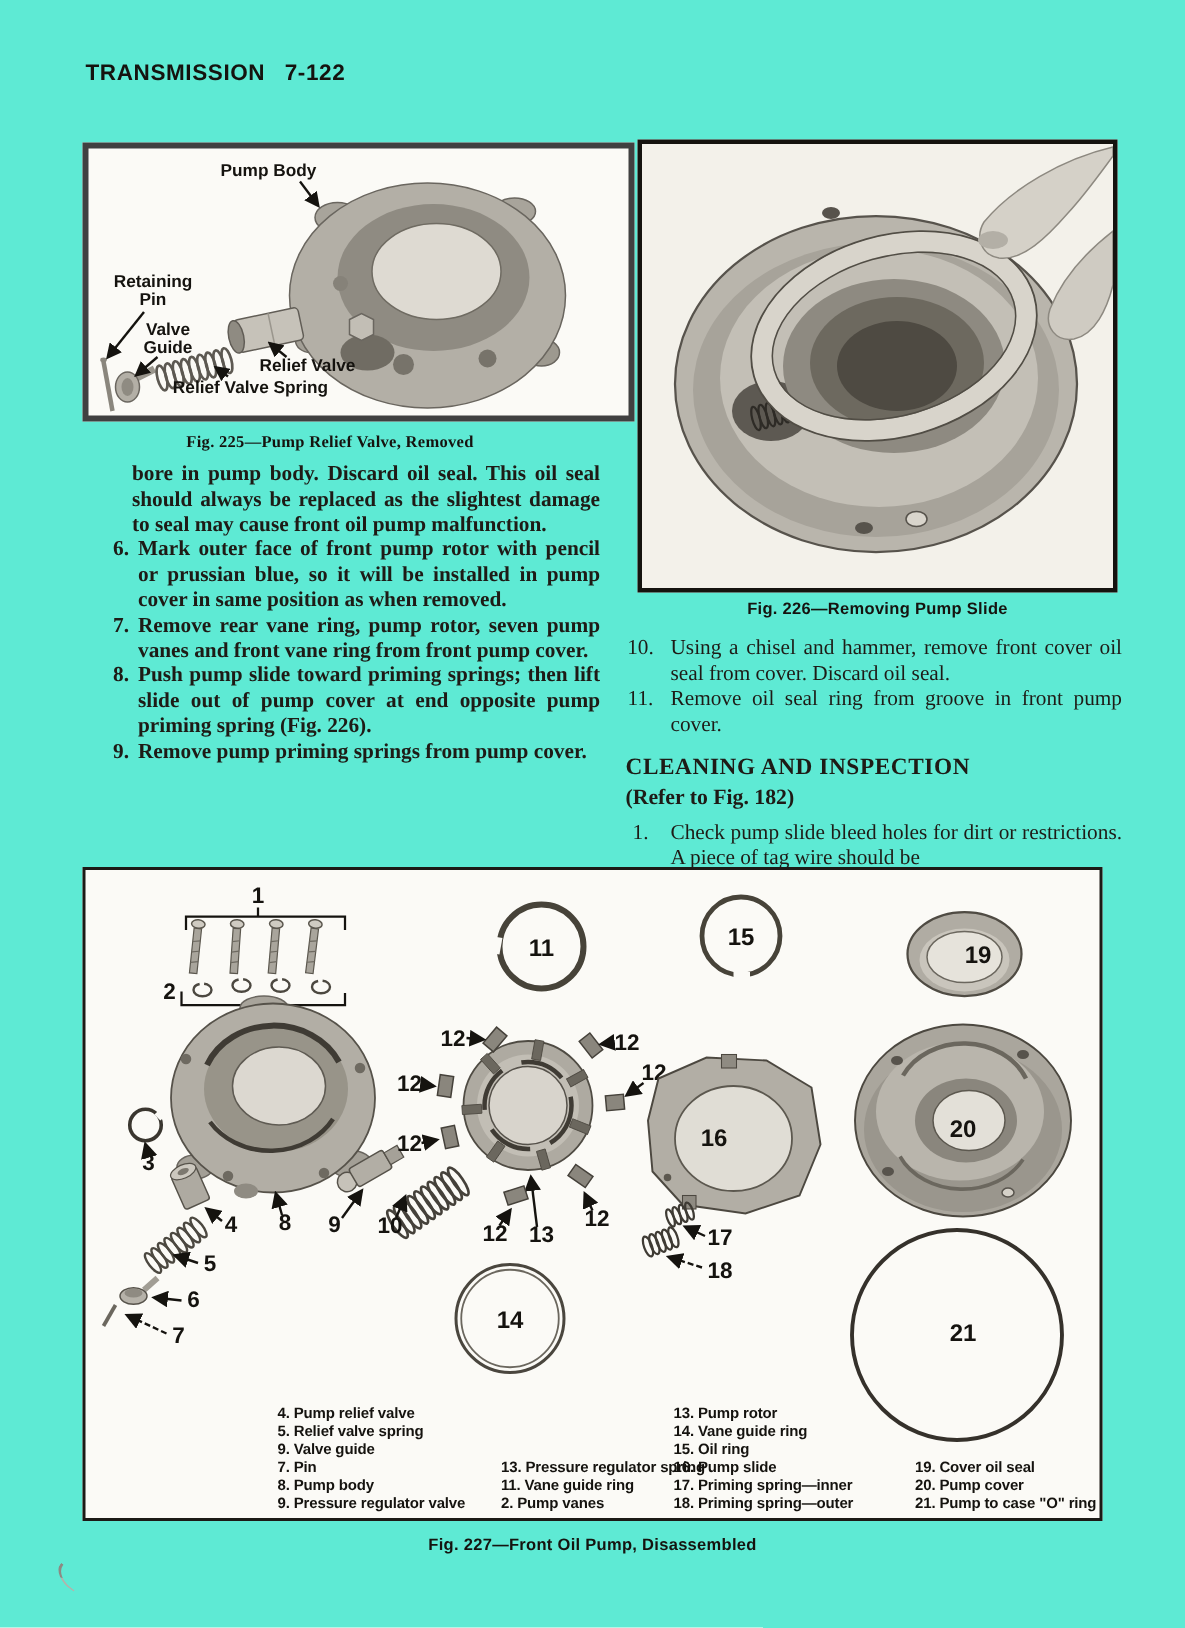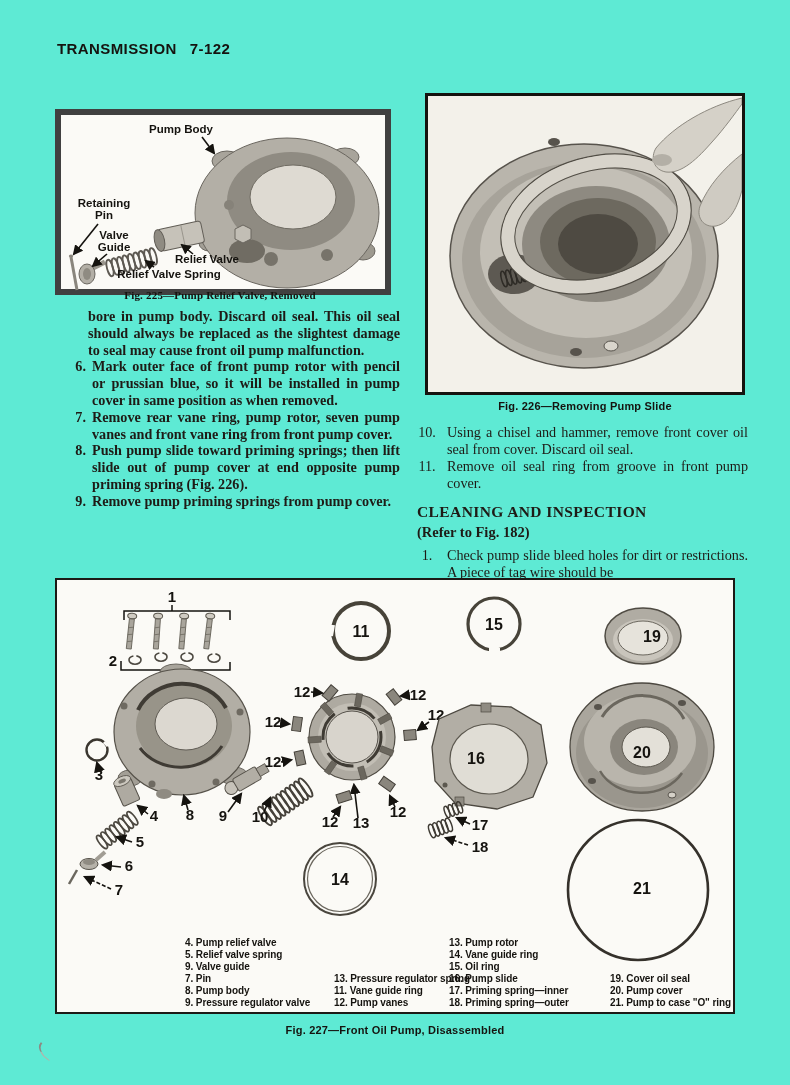--- a/index.html
+++ b/index.html
@@ -2,21 +2,21 @@
 <html><head>
 <meta charset="utf-8">
 <style>
   html,body{margin:0;padding:0;background:#fbfaf6;}
   .page{position:relative;width:790px;height:1085px;background:#5eead4;overflow:hidden;
         font-family:"Liberation Serif",serif;color:#1e1b16;}
   .page-header{position:absolute;left:57px;top:40px;font:bold 15px "Liberation Sans",sans-serif;
                letter-spacing:.4px;color:#15130f;}
   .page-header .pgnum{margin-left:13px;}
   .figbox{position:absolute;background:#fbfaf6;}
-  .fig225{left:55px;top:109px;width:336px;height:186px;border:6px solid #404040;box-sizing:border-box;}
+  .fig225{left:55px;top:95px;width:368px;height:186px;border:4px solid #404040;box-sizing:border-box;}
   .fig226{left:425px;top:93px;width:320px;height:302px;border:3px solid #15130f;box-sizing:border-box;}
   .fig227{left:55px;top:578px;width:680px;height:436px;border:2px solid #1c1a16;box-sizing:border-box;}
   .caption{position:absolute;text-align:center;font:bold 11px "Liberation Sans",sans-serif;
            color:#15130f;letter-spacing:.2px;}
   .cap225{left:55px;top:289px;width:330px;font-family:Liberation Serif, serif;}
   .cap226{left:425px;top:400px;width:320px;}
   .cap227{left:55px;top:1024px;width:680px;}
   .col{position:absolute;font-size:14.2px;line-height:16.8px;text-align:justify;}
   .col-left{left:62px;top:308px;width:338px;font-weight:bold;}
   .col-right{left:413px;top:424px;width:335px;line-height:17px;}
@@ -467,21 +467,21 @@
       <div>4.  Pump relief valve</div>
       <div>5.  Relief valve spring</div>
       <div>9.  Valve guide</div>
       <div>7.  Pin</div>
       <div>8.  Pump body</div>
       <div>9.  Pressure regulator valve</div>
     </div>
     <div class="legend-col lc3">
       <div>13.  Pressure regulator spring</div>
       <div>11.  Vane guide ring</div>
-      <div>12.  Pump vanes</div>
+      <div>2.  Pump vanes</div>
     </div>
     <div class="legend-col lc4">
       <div>13.  Pump rotor</div>
       <div>14.  Vane guide ring</div>
       <div>15.  Oil ring</div>
       <div>16.  Pump slide</div>
       <div>17.  Priming spring—inner</div>
       <div>18.  Priming spring—outer</div>
     </div>
     <div class="legend-col lc5">

